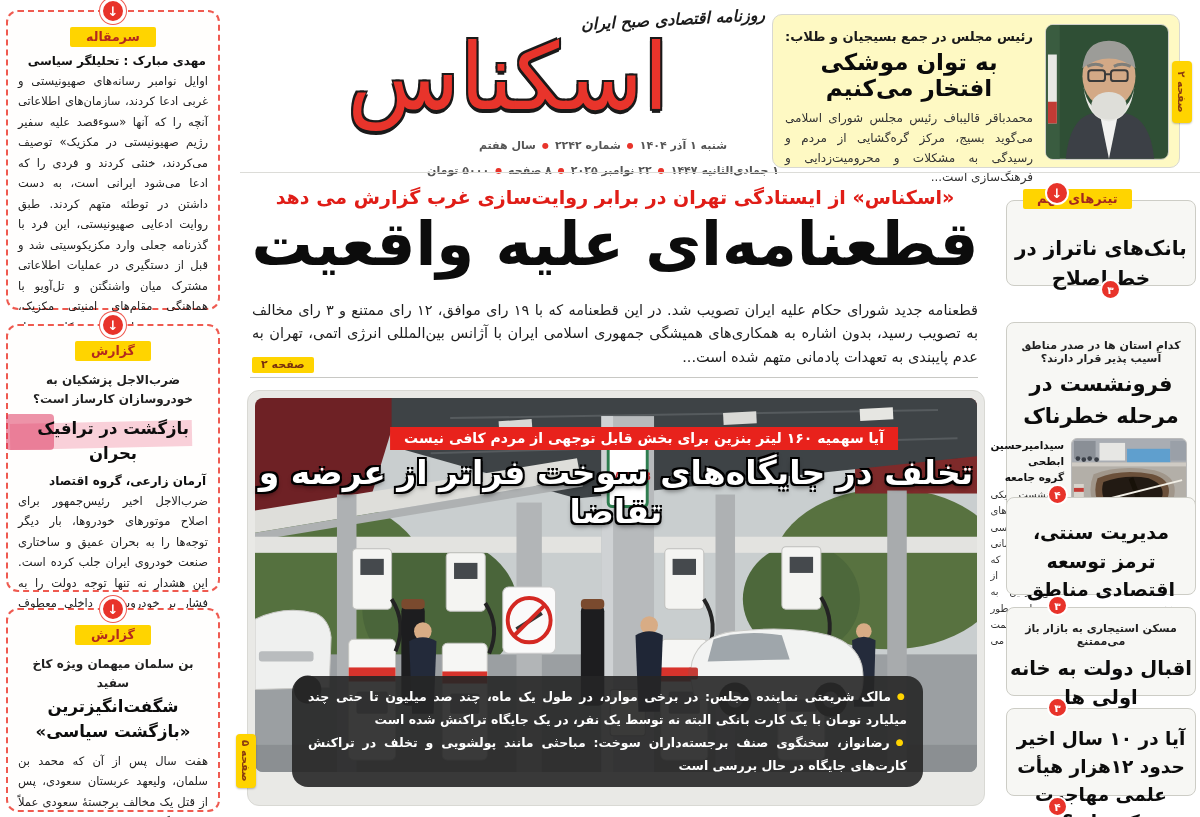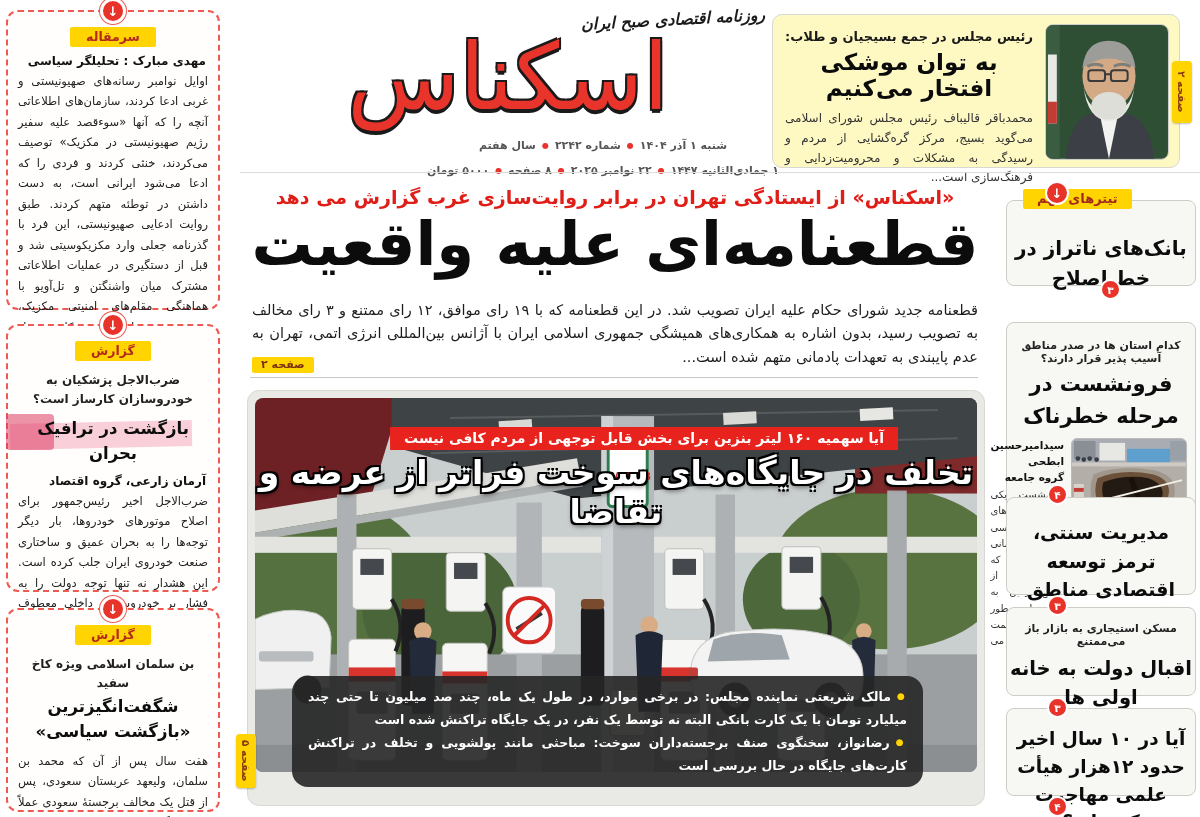--- a/index.html
+++ b/index.html
@@ -313,21 +313,21 @@
   <div class="kicker">ضرب‌الاجل پزشکیان به خودروسازان کارساز است؟</div>
   <div class="headline">بازگشت در ترافیک بحران</div>
   <div class="byline">آرمان زارعی، گروه اقتصاد</div>
   <div class="body">ضرب‌الاجل اخیر رئیس‌جمهور برای اصلاح موتورهای خودروها، بار دیگر توجه‌ها را به بحران عمیق و ساختاری صنعت خودروی ایران جلب کرده است. این هشدار نه تنها توجه دولت را به فشار بر خودروسازان داخلی معطوف کرده است، بلکه افکار عمومی را نیز به ناکارآمدی سیاست‌ها و ضعف ساختاری این صنعت حساس کرده است...</div>
   <div class="footer">صفحه ۶ را بخوانید</div>
 </div>
 
 <div class="lbox lbox3">
   <div class="arrow-dot">↓</div>
   <span class="badge">گزارش</span>
-  <div class="kicker">بن سلمان اسلامی ویژه کاخ سفید</div>
+  <div class="kicker">بن سلمان میهمان ویژه کاخ سفید</div>
   <div class="headline" style="margin-top:2px;">شگفت‌انگیزترین «بازگشت سیاسی»</div>
   <div class="body" style="margin-top:6px;">هفت سال پس از آن که محمد بن سلمان، ولیعهد عربستان سعودی، پس از قتل یک مخالف برجستهٔ سعودی عملاً از واشنگتن طرد شد، روز سه‌شنبه با استقبالی به واشنگتن بازگشت که قرار بود نشان دهد در مرکز تلاش‌های رئیس‌جمهور ترامپ برای ساختن خاورمیانه‌ای جدید قرار گرفته است...</div>
   
 </div>
 
 <div class="pagedot arrow rc-arrow">↓</div>
 
 <div class="rbox rbox1">
   <span class="rc-badge">تیترهای مهم</span>
   <div class="rb-headline-lg">بانک‌های ناتراز در خط اصلاح</div>

